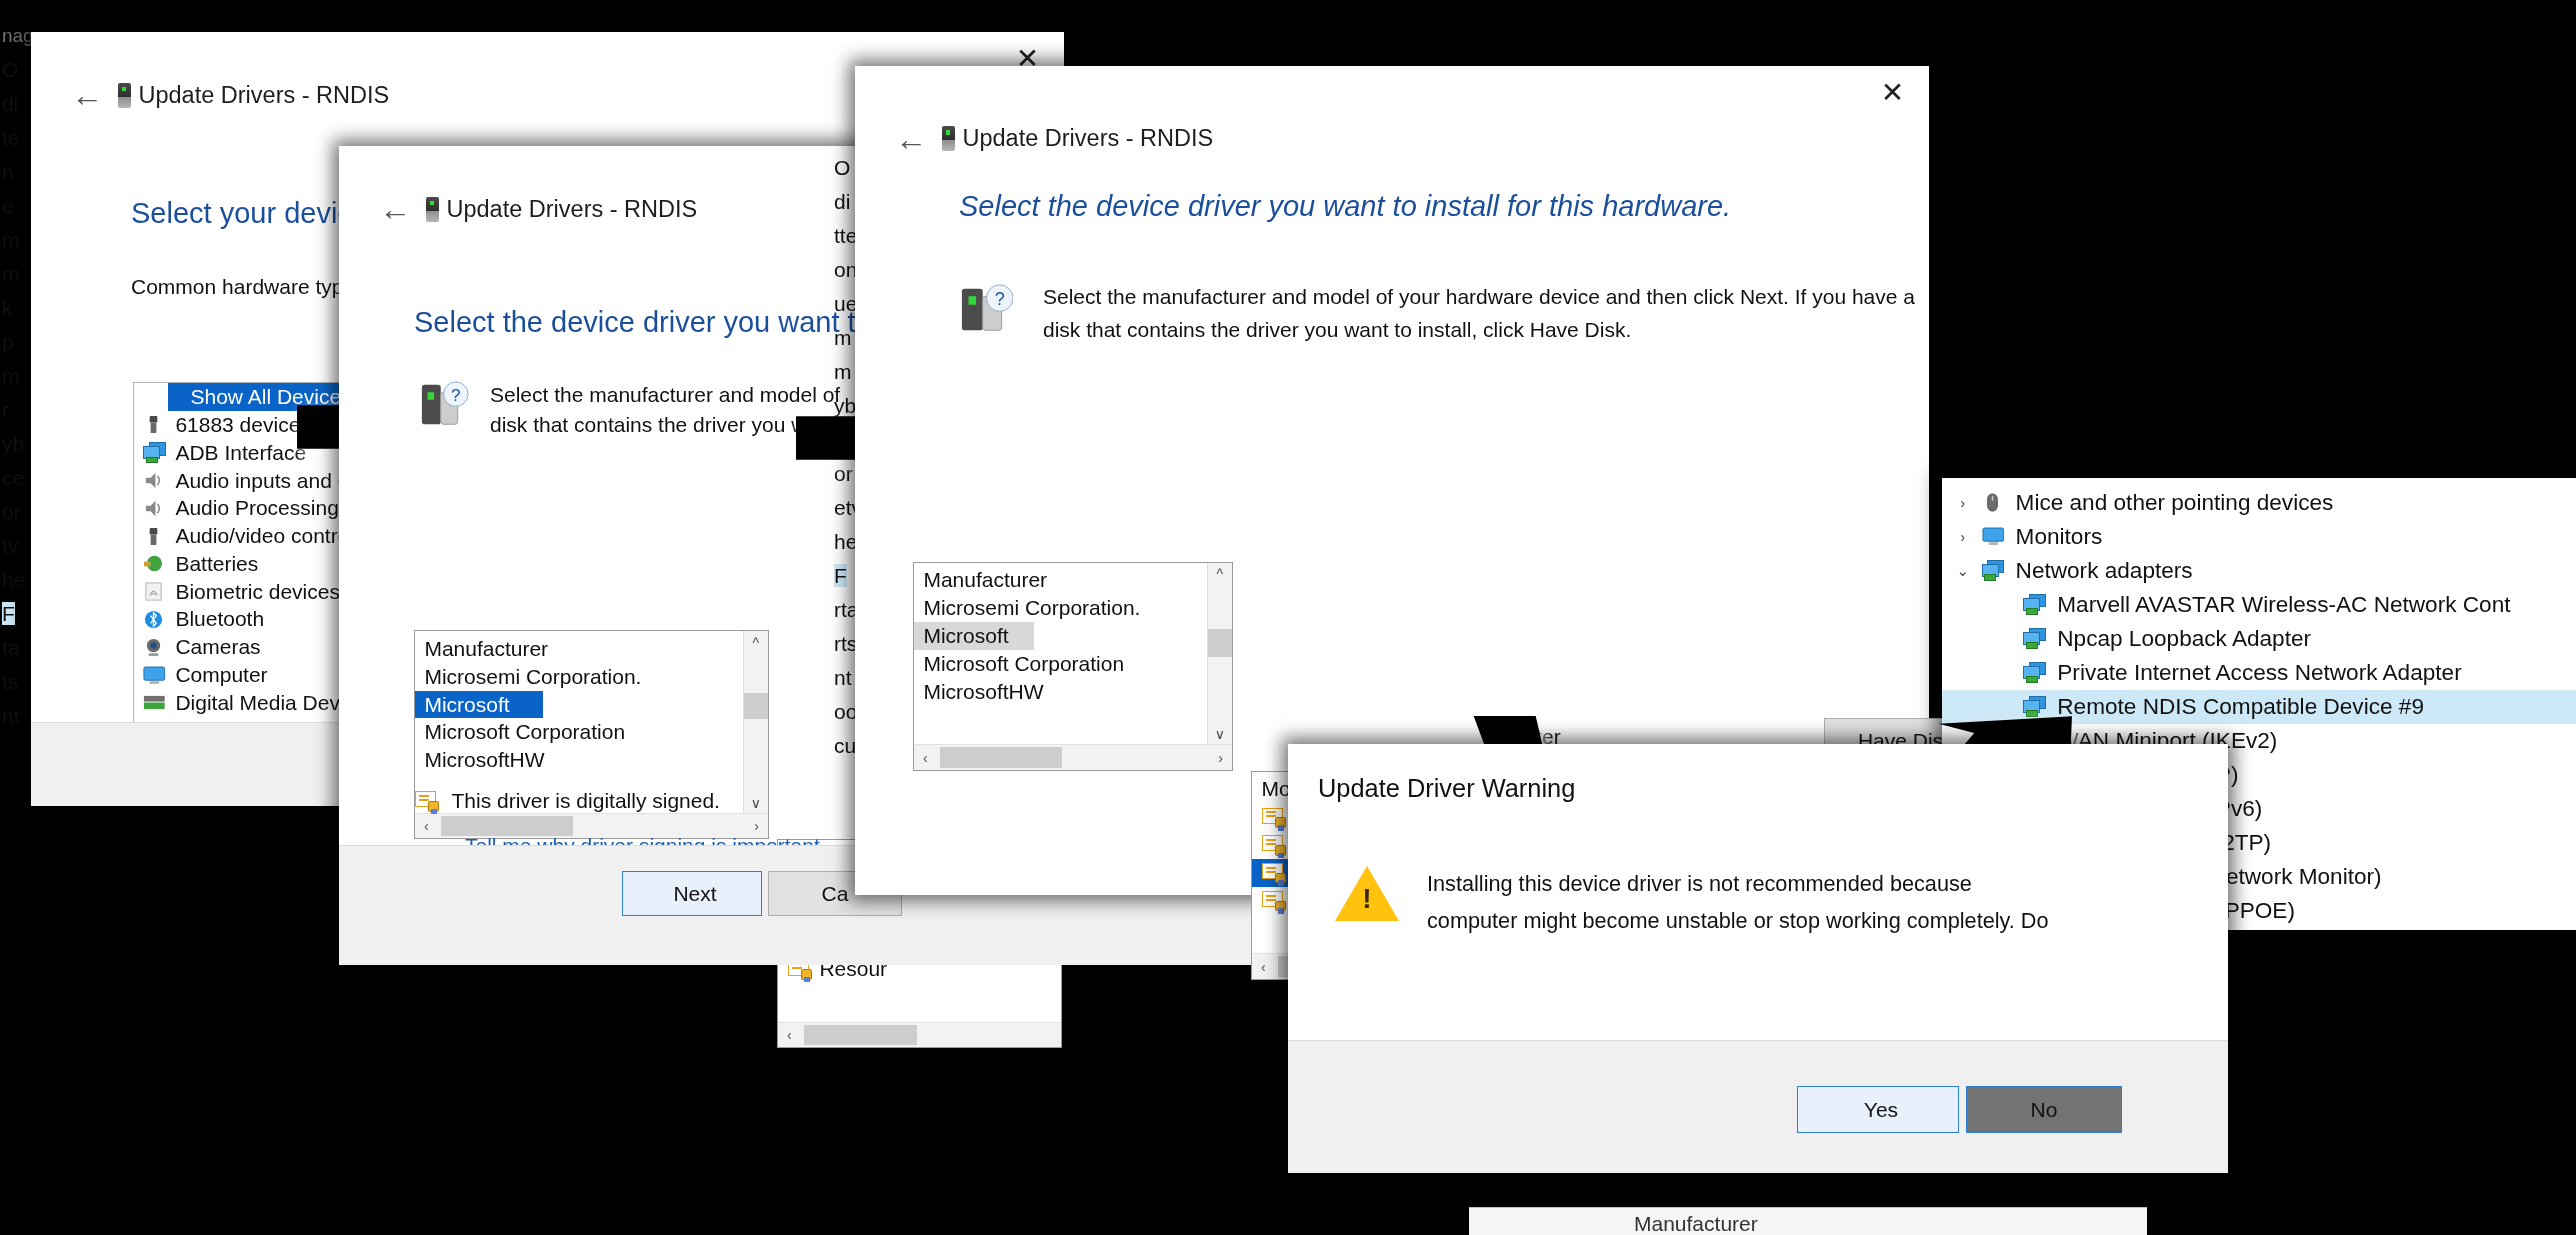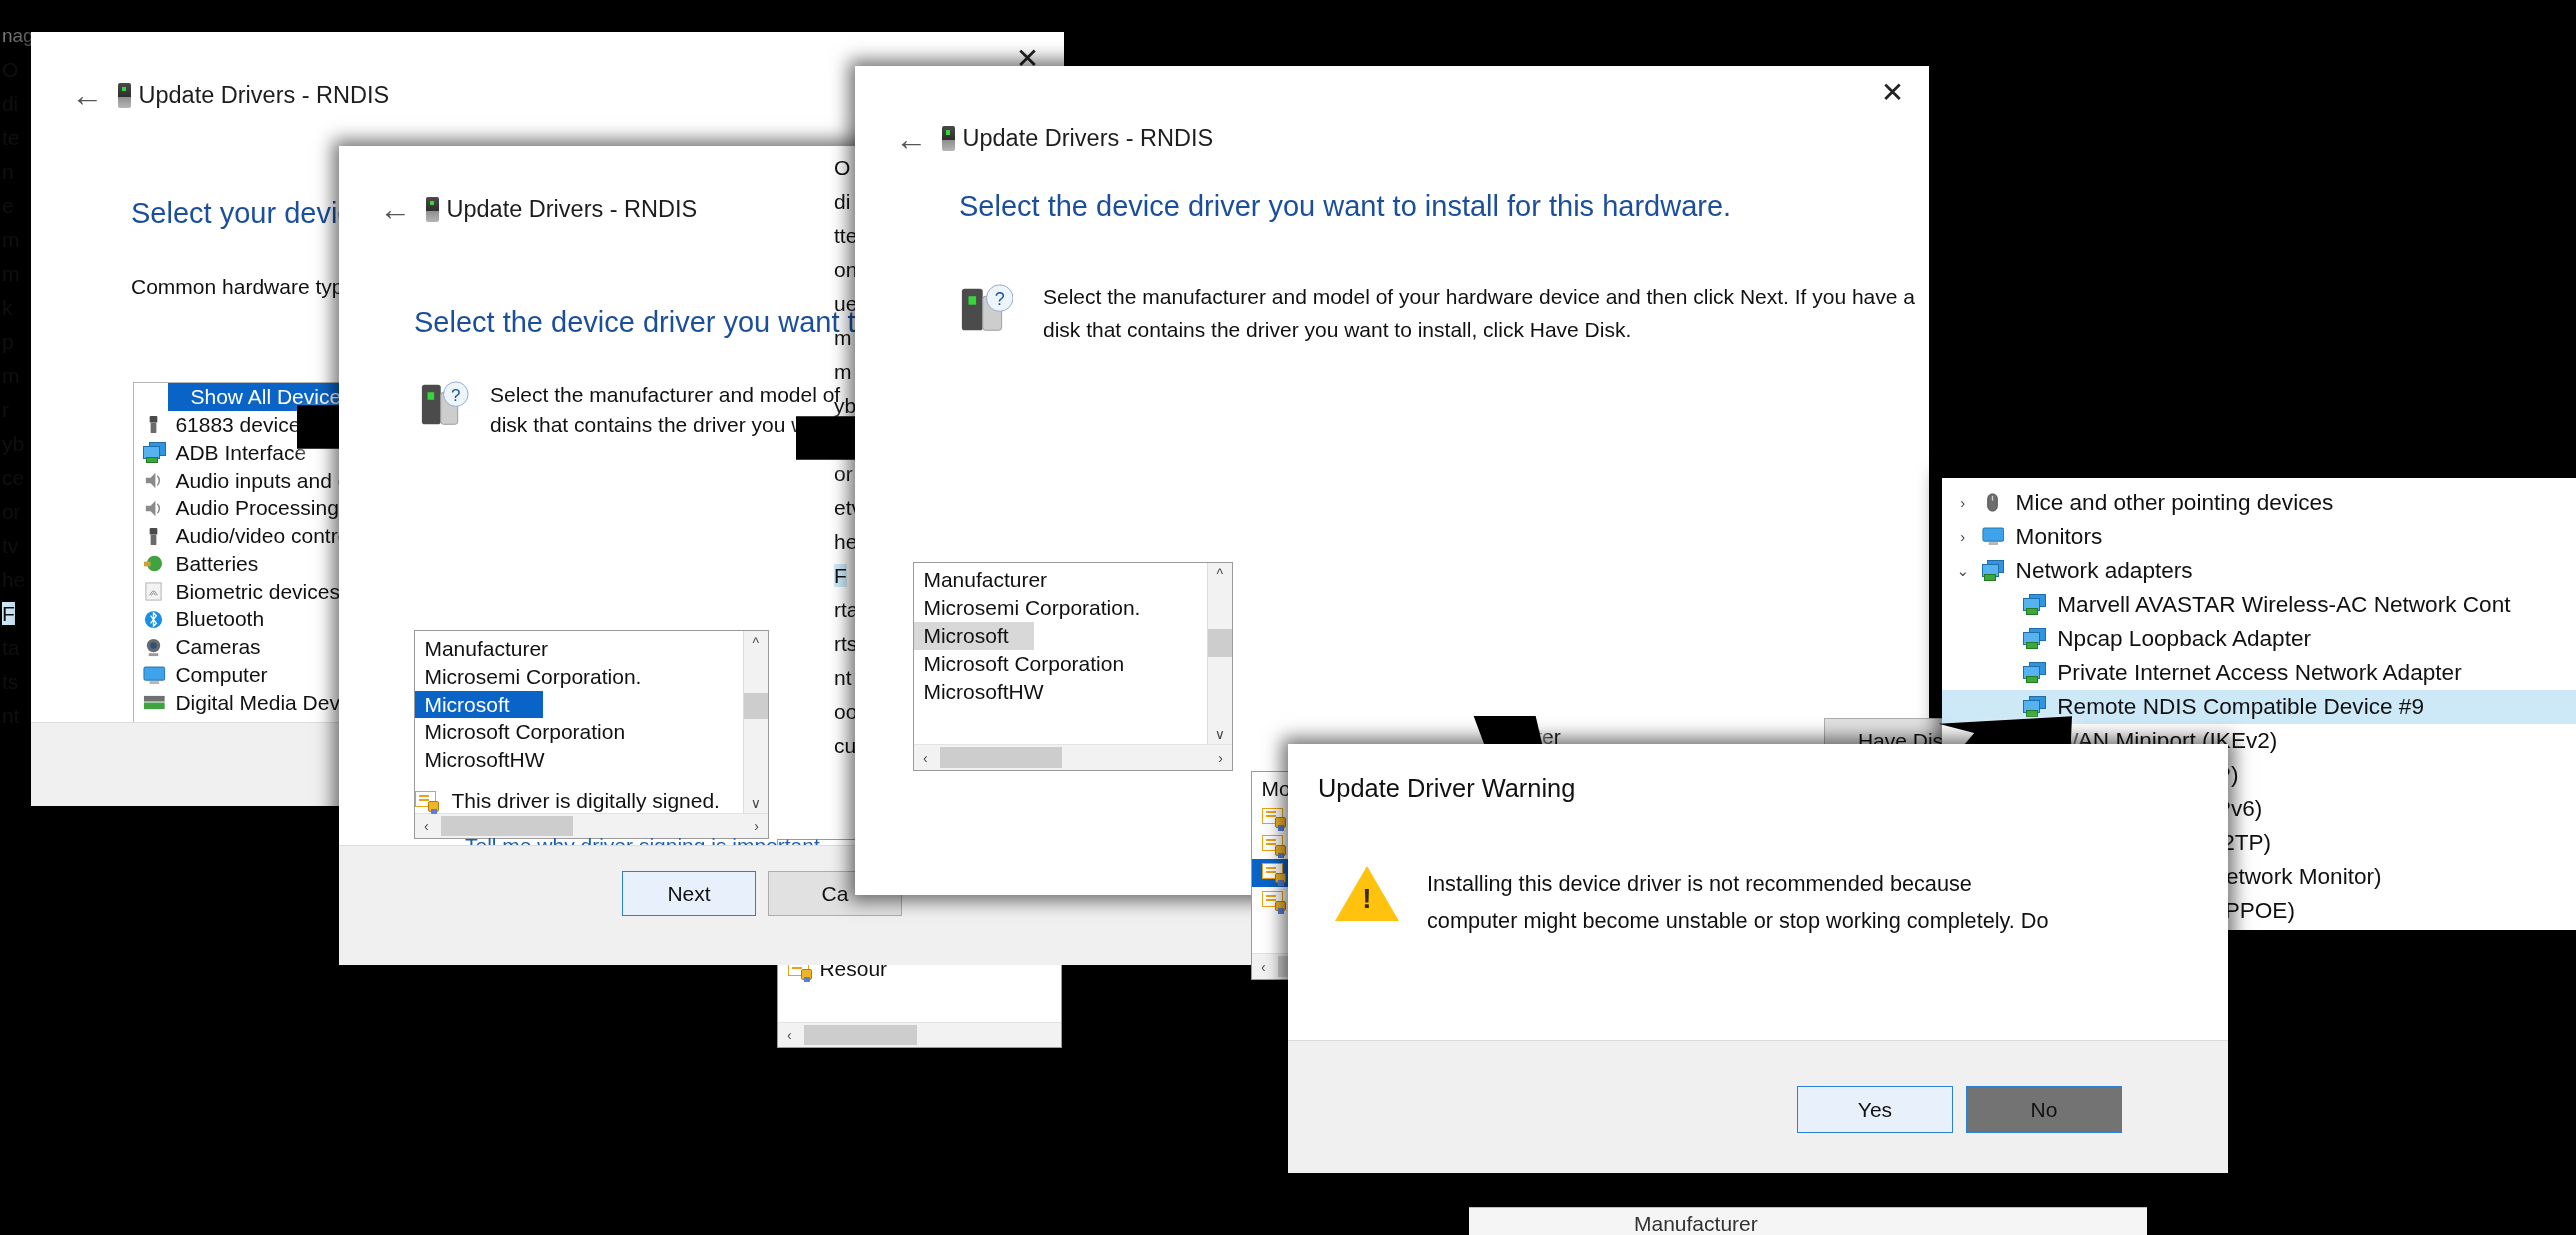--- a/index.html
+++ b/index.html
@@ -27,21 +27,21 @@
   .vsb{position:absolute;right:0;top:0;width:24.5px;bottom:24.5px;background:#f2f2f2;border-left:0.9px solid #ddd;}
   .vsb .arw{height:22.6px;display:flex;align-items:center;justify-content:center;font-size:14px;color:#4a4a4a;}
   .vsb .arwb{position:absolute;bottom:0;left:0;right:0;height:22.6px;display:flex;align-items:center;justify-content:center;font-size:14px;color:#4a4a4a;}
   .vsb .thumb{position:absolute;left:0;right:0;background:#cdcdcd;}
   .hsb{position:absolute;left:0;right:0;bottom:0;height:24.5px;background:#f2f2f2;border-top:0.9px solid #e2e2e2;}
   .hsb .l,.hsb .r{position:absolute;top:0;bottom:0;width:22.6px;display:flex;align-items:center;justify-content:center;font-size:14px;color:#4a4a4a;}
   .hsb .l{left:0}.hsb .r{right:0}
   .hsb .thumb{position:absolute;top:1.9px;bottom:1.9px;background:#cdcdcd;}
   .btn{border:0.9px solid #adadad;background:#e1e1e1;font-size:21px;color:#111;
        display:flex;align-items:center;justify-content:center;}
-  .btn.def{border:0.9px solid #2c7fd4;background:#e8f1fb;}
+  .btn.def{border:0.9px solid #2c7fd4;background:#e8f1fb;padding-left:6px;}
   .btn.focus{border:1.9px solid #2c7fd4;background:#737373;}
   .footer{background:#f0f0f0;border-top:0.9px solid #dcdcdc;}
   .link{color:#1e5fad;text-decoration:underline;font-size:21px;}
   .netico{width:24.5px;height:21px;position:relative;flex:0 0 24.5px;}
   .netico i{position:absolute;display:block;}
   .netico .s1{left:5.7px;top:0;width:15px;height:11.3px;background:#2f95e0;border:0.9px solid #1f6ea8;}
   .netico .s2{left:0;top:3.8px;width:15px;height:11.3px;background:#56b3ef;border:0.9px solid #1f6ea8;}
   .netico .s3{left:2.8px;bottom:0;width:9.4px;height:4.7px;background:#3aa83a;border:0.9px solid #227a22;}
   .drvico{width:24.5px;height:21px;position:relative;flex:0 0 24.5px;}
   .drvico .pg{position:absolute;left:0.9px;top:0.9px;width:19px;height:14px;background:#fff;border:1.9px solid #e8a317;}
@@ -352,21 +352,21 @@
   <div class="titlebar">
     <div class="closebtn">✕</div>
   </div>
   <div class="navrow" style="margin-top:3.8px;">
     <div class="backarrow">←</div>
     <div class="wintitle">
       <span class="devicon"></span><span>Update Drivers - RNDIS</span>
     </div>
   </div>
 
-  <div class="abs h1" style="left:104px;top:124px;white-space:nowrap;">Select the device driver you want to install for this hardware.</div>
+  <div class="abs h1" style="left:104px;top:124px;white-space:nowrap;font-style:italic;">Select the device driver you want to install for this hardware.</div>
 
   <div class="abs" style="left:105px;top:215px;">
     <svg width="53" height="55" viewBox="0 0 56 58">
       <rect x="2" y="8" width="22" height="44" rx="3" fill="#4b4b4b"></rect>
       <rect x="24" y="16" width="20" height="36" rx="3" fill="#cdcdcd" stroke="#9a9a9a"></rect>
       <rect x="9" y="16" width="8" height="9" fill="#35d637"></rect>
       <circle cx="42" cy="18" r="14" fill="#eef4fb" stroke="#8fa9c4"></circle>
       <text x="42" y="25" font-size="19" text-anchor="middle" fill="#1b4f9c" font-family="Liberation Sans">?</text>
     </svg>
   </div>

